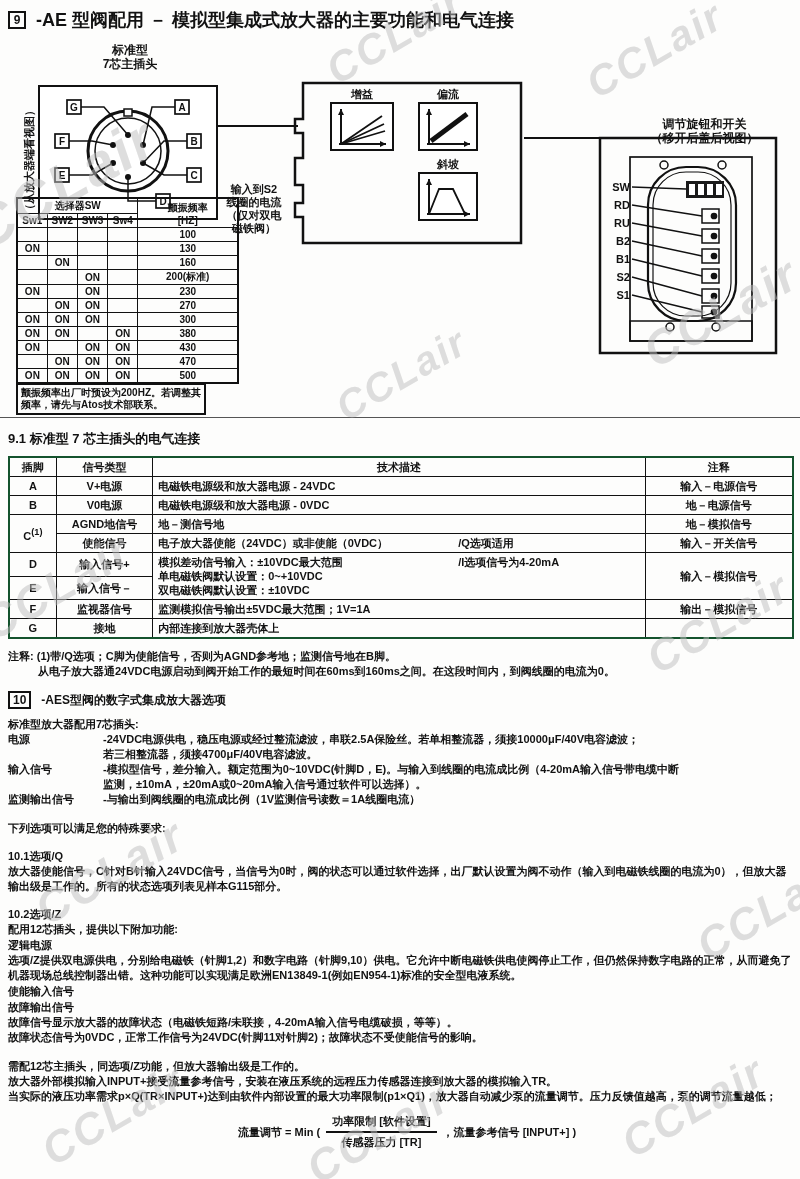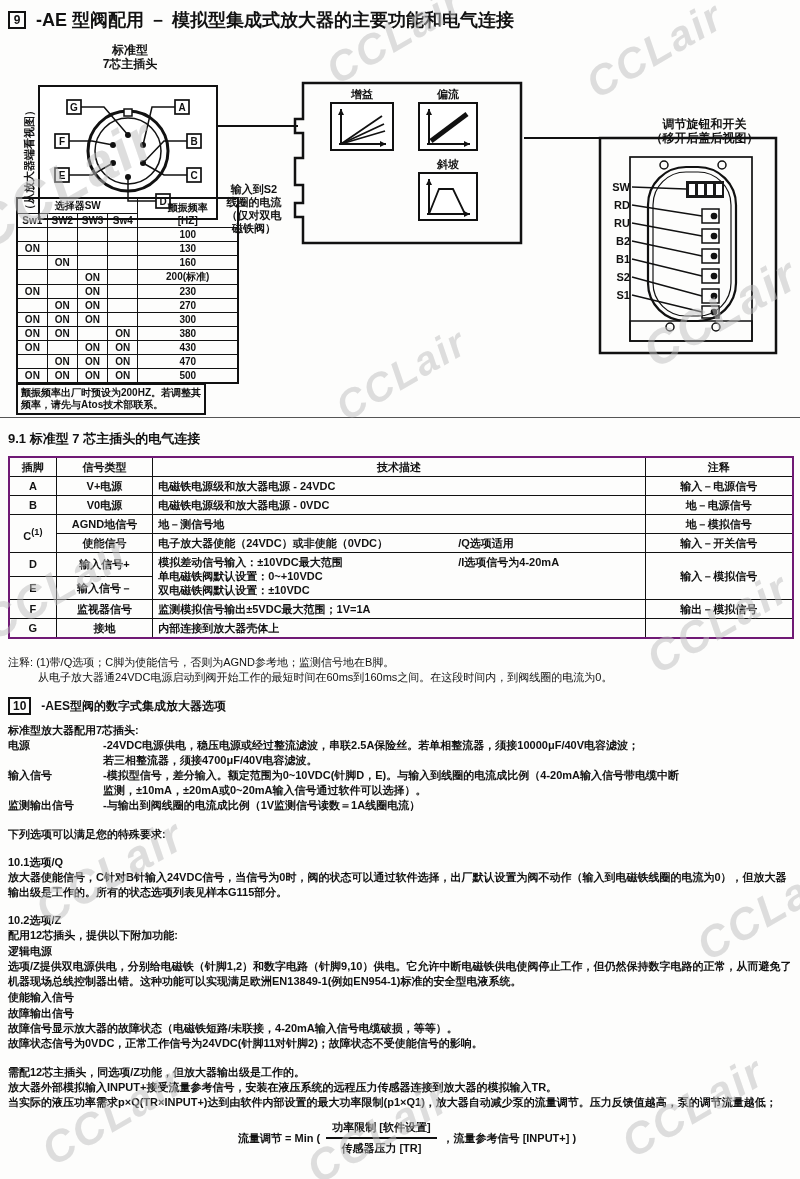--- a/index.html
+++ b/index.html
@@ -36,30 +36,30 @@
   .s2note { position:absolute; left:204px; top:138px; width:100px; text-align:center;
             font-weight:700; font-size:11px; line-height:13px; }
   .legend { position:absolute; left:312px; top:231px; list-style:none; font-weight:700;
             font-size:11px; line-height:13.5px; }
   .panel-title { position:absolute; left:612px; top:72px; width:185px; text-align:center;
                  font-weight:700; font-size:12px; line-height:14px; }
   .rule { position:absolute; left:0; right:0; height:1px; background:#555; }
   
   #lower { position:absolute; top:430px; left:8px; width:786px; font-size:11px; }
   .h91 { font-weight:700; font-size:13px; margin-bottom:8px; }
-  table.conn { border-collapse:collapse; width:100%; border:2px solid #701a75;
+  table.conn { border-collapse:collapse; width:100%; border:2px solid #14532d;
                font-size:11px; font-weight:700; }
   table.conn th, table.conn td { border:1px solid #111; padding:2px 5px; line-height:14px; }
   table.conn th { text-align:center; height:18px; }
   td.pin { text-align:center; width:47px; }
   td.sig { text-align:center; width:96px; }
   td.tech { position:relative; width:490px; }
   td.note { text-align:center; width:147px; }
   .annot { position:absolute; left:305px; top:2px; }
-  .fnotes { margin-top:16px; font-weight:400; line-height:15px; }
+  .fnotes { margin-top:10px; font-weight:700; line-height:15px; }
   .fnotes .ind { padding-left:30px; }
   .sec10 { margin-top:12px; }
   .p { font-weight:700; line-height:15px; }
   .spec-row { display:grid; grid-template-columns:95px 1fr; font-weight:700; line-height:15px; }
   .spec-desc { white-space:pre-line; }
   .gap8 { height:8px; } .gap12 { height:12px; } .gap14 { height:14px; }
   .optt { font-weight:700; line-height:16px; }
   .formula { display:flex; align-items:center; margin:10px 0 6px 230px; font-weight:700; }
   .frac { display:inline-flex; flex-direction:column; text-align:center; margin:0 6px; }
   .frac .nm { border-bottom:2px solid #111; padding:0 6px 2px; }

